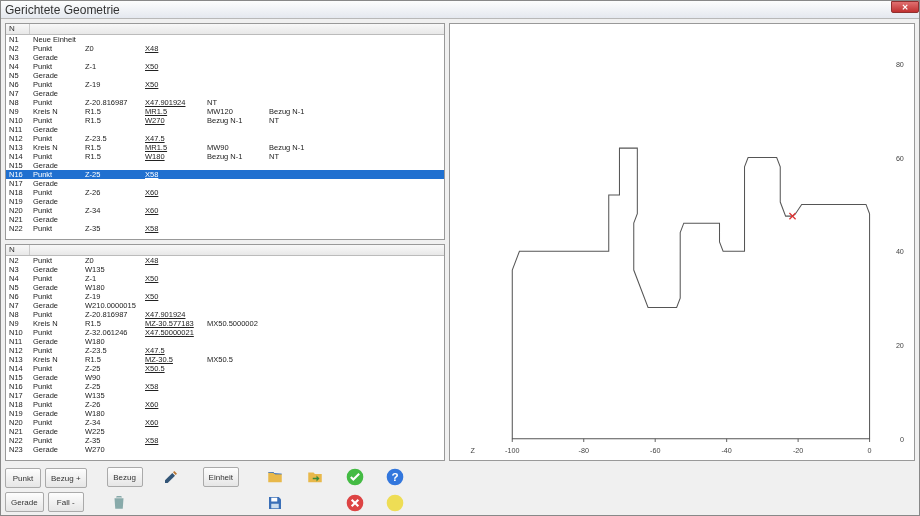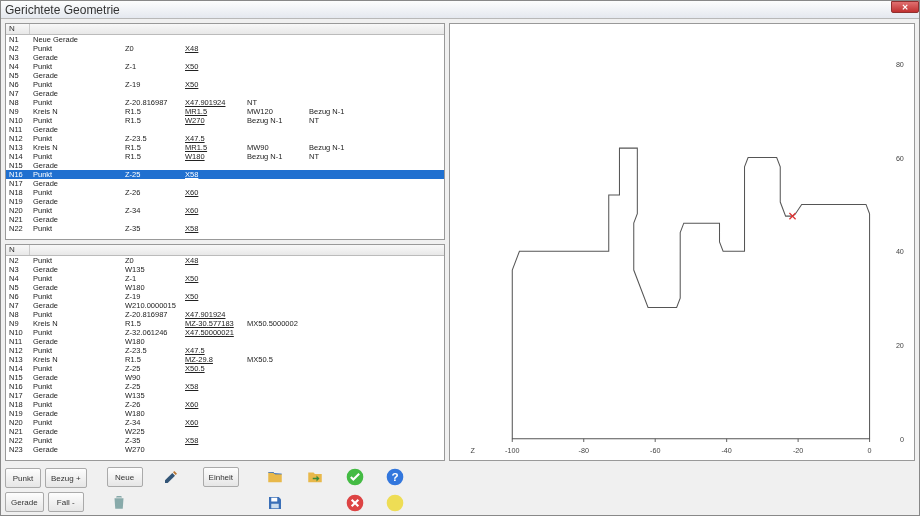--- a/index.html
+++ b/index.html
@@ -13,21 +13,21 @@
 .right-col { flex: 1; background: #fff; border: 1px solid #999; position: relative; }
 .grid { flex: 1; background: #fff; border: 1px solid #999; overflow: auto; }
 .grid-header { background: linear-gradient(#f8f8f8,#e8e8e8); border-bottom: 1px solid #bbb; height: 11px; display: flex; }
 .grid-header-cell { border-right: 1px solid #ccc; padding: 0 3px; font-size: 8px; color: #333; min-width: 20px; }
 .grid-body { }
 .grid-row { display: flex; height: 9px; line-height: 9px; font-size: 7.5px; color: #222; white-space: nowrap; align-items: center; }
 .grid-row.selected { background: #2070d0; color: #fff; }
 .gc { padding: 0 3px; overflow: hidden; }
 .c0 { width: 24px; }
 .c1 { width: 52px; }
-.c2 { width: 60px; margin-left: 40px; }
+.c2 { width: 60px; }
 .c3 { width: 62px; text-decoration: underline; }
 .c4 { width: 62px; }
 .c5 { width: 60px; }
 .c6 { width: 60px; }
 .toolbar { height: 50px; background: #f0f0f0; display: flex; align-items: center; padding: 4px; gap: 4px; }
 .tbtn { min-width: 36px; height: 20px; background: linear-gradient(#fdfdfd,#e6e6e6); border: 1px solid #aaa; border-radius: 2px; font-size: 8px; color: #333; display: inline-flex; align-items: center; justify-content: center; cursor: pointer; padding: 0 5px; }
 .left-buttons { display: flex; flex-direction: column; gap: 4px; }
 .btn-row { display: flex; gap: 4px; align-items: center; }
 .icon-btn { width: 24px; height: 22px; display: inline-flex; align-items: center; justify-content: center; cursor: pointer; }
 .canvas-area { position: absolute; inset: 6px; }
@@ -43,21 +43,21 @@
   </div>
   <div class="content">
     <div class="left-col">
       <div class="grid" id="grid-top">
         <div class="grid-header">
           <div class="grid-header-cell c0">N</div>
         </div>
         <div class="grid-body" id="grid-top-body">
             <div class="grid-row">
               <div class="gc c0">N1</div>
-              <div class="gc c1">Neue Gerade</div>
+              <div class="gc c1">Neue Einheit</div>
               <div class="gc c2"></div>
               <div class="gc c3"></div>
               <div class="gc c4"></div>
               <div class="gc c5"></div>
               <div class="gc c6"></div>
             </div>
             <div class="grid-row">
               <div class="gc c0">N2</div>
               <div class="gc c1">Punkt</div>
               <div class="gc c2">Z0</div>
@@ -349,21 +349,21 @@
               <div class="gc c2">Z-23.5</div>
               <div class="gc c3">X47.5</div>
               <div class="gc c4"></div>
               <div class="gc c5"></div>
               <div class="gc c6"></div>
             </div>
             <div class="grid-row">
               <div class="gc c0">N13</div>
               <div class="gc c1">Kreis N</div>
               <div class="gc c2">R1.5</div>
-              <div class="gc c3">MZ-29.8</div>
+              <div class="gc c3">MZ-30.5</div>
               <div class="gc c4">MX50.5</div>
               <div class="gc c5"></div>
               <div class="gc c6"></div>
             </div>
             <div class="grid-row">
               <div class="gc c0">N14</div>
               <div class="gc c1">Punkt</div>
               <div class="gc c2">Z-25</div>
               <div class="gc c3">X50.5</div>
               <div class="gc c4"></div>
@@ -488,21 +488,21 @@
         <div class="tbtn">Bezug +</div>
       </div>
       <div class="btn-row">
         <div class="tbtn">Gerade</div>
         <div class="tbtn">Fall -</div>
       </div>
     </div>
     <div style="width:12px"></div>
     <div class="left-buttons">
       <div class="btn-row">
-        <div class="tbtn">Neue</div>
+        <div class="tbtn">Bezug</div>
       </div>
       <div class="btn-row">
         <div class="icon-btn">
           <svg width="18" height="18" viewBox="0 0 24 24">
               <path fill="#8aa" d="M6 7h12l-1 14H7L6 7zm3-3h6l1 2H8l1-2z"></path>
             </svg>
         </div>
       </div>
     </div>
     <div style="width:8px"></div>

